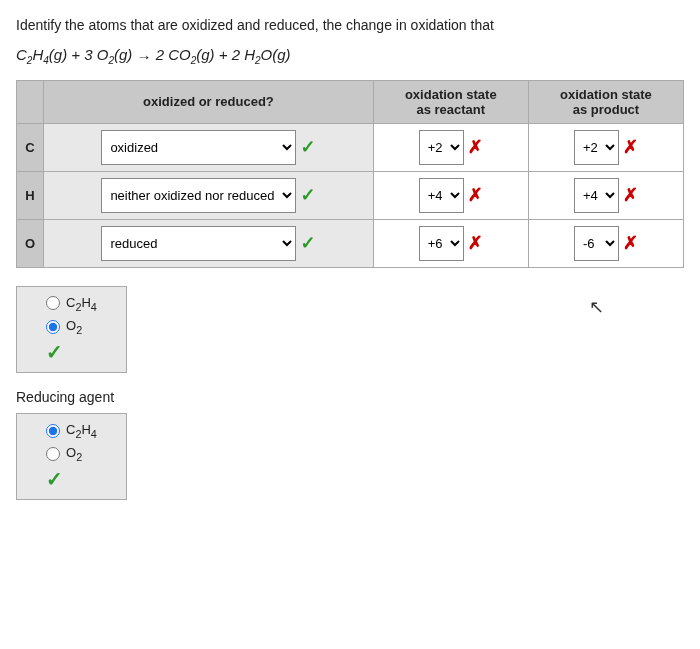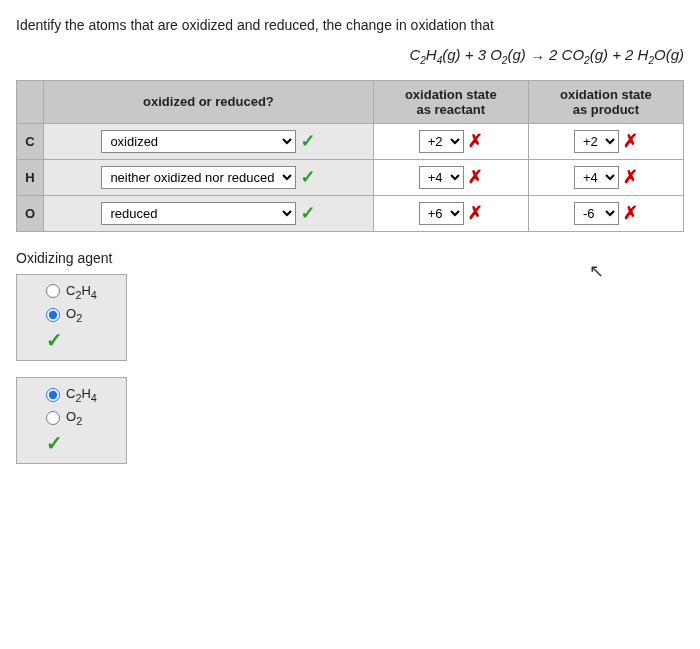--- a/index.html
+++ b/index.html
@@ -13,21 +13,21 @@
       color: #222;
     }
 
     .question-text {
       font-size: 14px;
       margin-bottom: 10px;
       line-height: 1.4;
     }
 
     .equation {
-      text-align: right;
+      text-align: left;
       font-size: 15px;
       margin-bottom: 14px;
       font-style: italic;
     }
 
     .equation sub { font-size: 10px; }
 
     table {
       border-collapse: collapse;
       width: 100%;
@@ -61,21 +61,21 @@
 
     .select-wrapper {
       display: inline-flex;
       align-items: center;
       gap: 4px;
     }
 
     select {
       border: 1px solid #888;
       background: #fff;
-      padding: 2px 4px;
+      padding: 8px 4px;
       font-size: 13px;
       cursor: pointer;
     }
 
     .check-green {
       color: #2a9a2a;
       font-size: 18px;
       font-weight: bold;
     }
 
@@ -255,36 +255,36 @@
             <option>-6</option><option>+6</option><option>0</option><option>-2</option><option>+2</option>
           </select>
           <span class="x-red">✗</span>
         </div>
       </td>
     </tr>
   </tbody>
 </table>
 
 <div style="position:relative;">
-  <div class="section-title">Oxidizing agent</div>
   <div class="radio-group">
     <div class="radio-item">
       <input type="radio" name="oxidizing" value="C2H4" style="">
       <span>C<sub>2</sub>H<sub>4</sub></span>
     </div>
     <div class="radio-item">
       <input type="radio" name="oxidizing" value="O2" checked="" style="">
       <span>O<sub>2</sub></span>
     </div>
     <span class="check-bottom">✓</span>
   </div>
   <span class="cursor-icon">↖</span>
 </div>
 
 <div>
+  <div class="section-title">Reducing agent</div>
   <div class="radio-group">
     <div class="radio-item">
       <input type="radio" name="reducing" value="C2H4" checked="" style="">
       <span>C<sub>2</sub>H<sub>4</sub></span>
     </div>
     <div class="radio-item">
       <input type="radio" name="reducing" value="O2" style="">
       <span>O<sub>2</sub></span>
     </div>
     <span class="check-bottom">✓</span>

